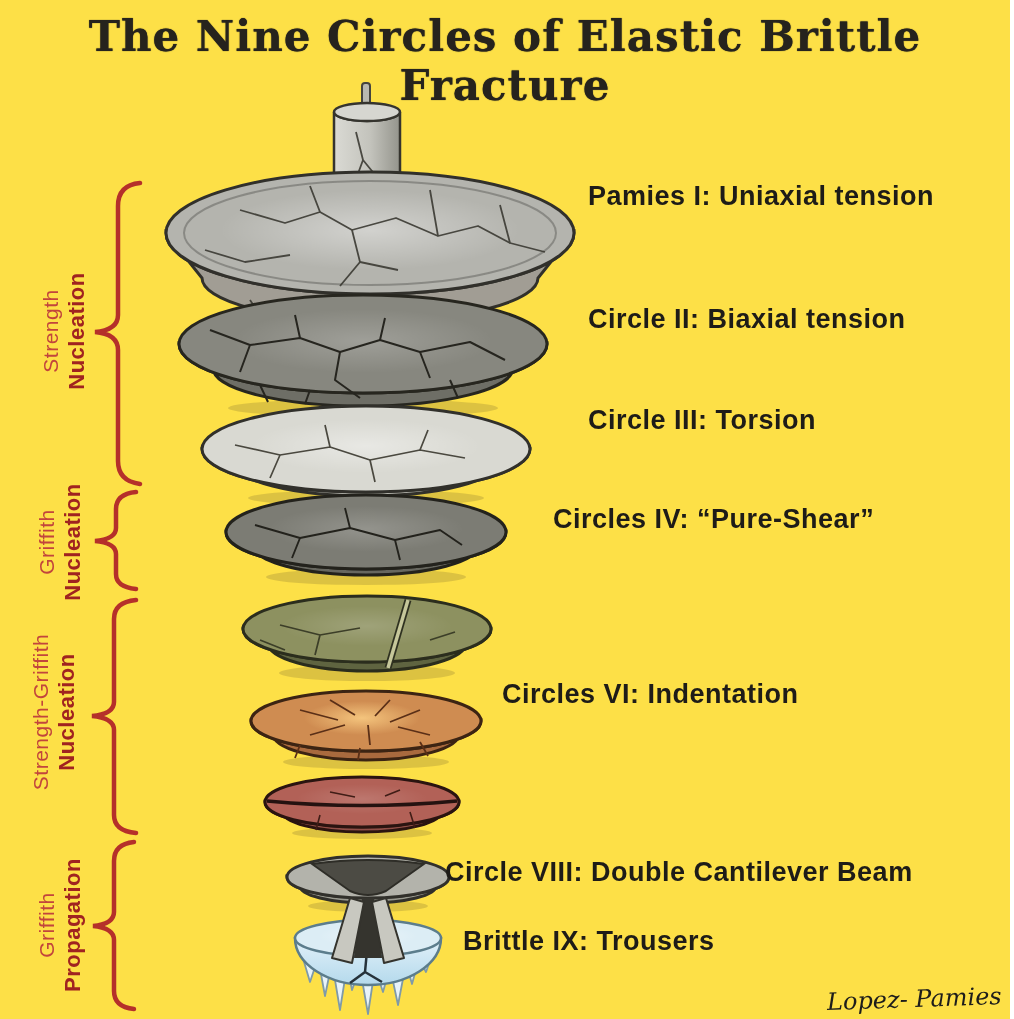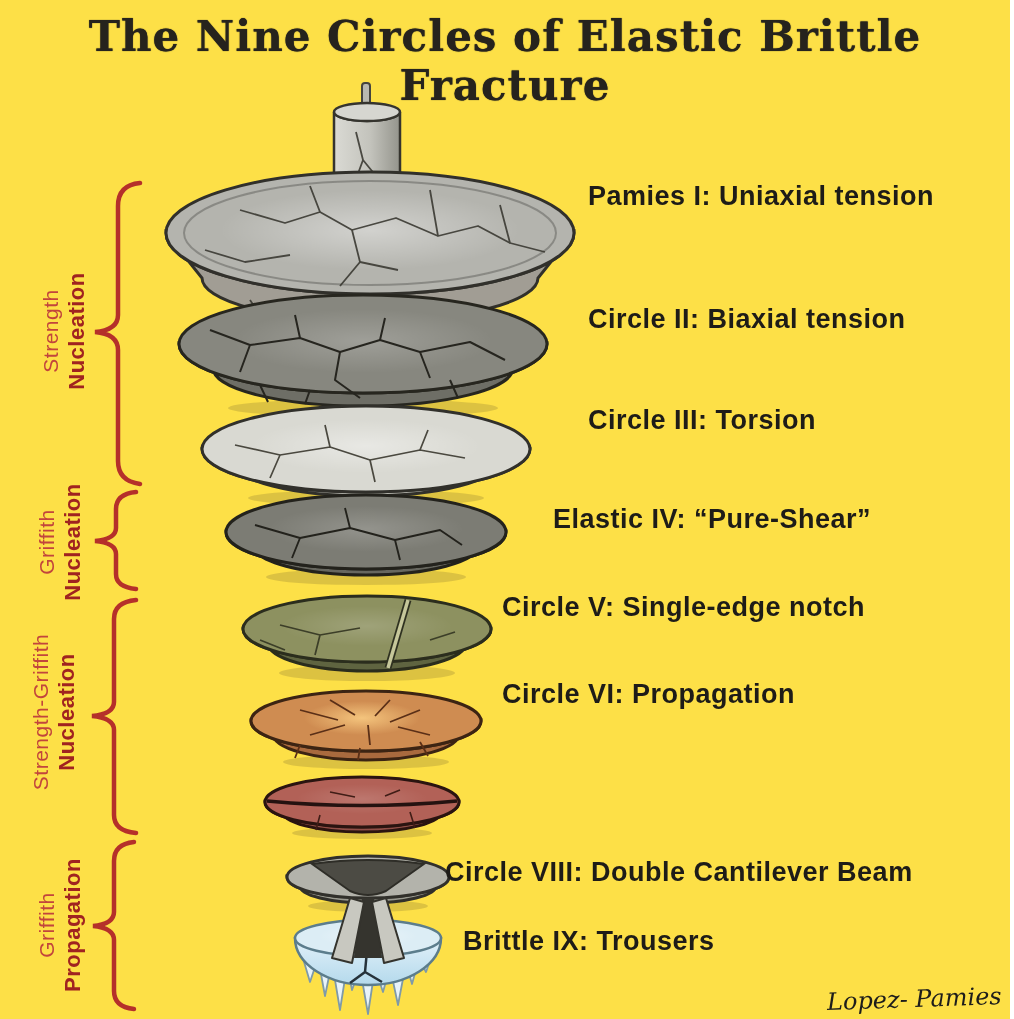--- a/index.html
+++ b/index.html
@@ -197,23 +197,22 @@
       <path d="M140,183 Q118,185 118,206 L118,315 Q118,330 95,332 Q118,334 118,350 L118,461 Q118,481 140,484" stroke="#b5302a"></path>
       <path d="M136,492 Q116,494 116,509 L116,528 Q116,539 95,541 Q116,543 116,554 L116,574 Q116,587 136,589" stroke="#b5302a"></path>
       <path d="M136,600 Q114,602 114,619 L114,702 Q114,714 92,716 Q114,718 114,730 L114,815 Q114,831 136,833" stroke="#b5302a"></path>
       <path d="M134,842 Q114,844 114,861 L114,912 Q114,924 93,926 Q114,928 114,940 L114,991 Q114,1007 134,1009" stroke="#b5302a"></path>
     </g>
   </svg>
 
   <div class="circle-label" style="left:588px;top:196px">Pamies I: Uniaxial tension</div>
   <div class="circle-label" style="left:588px;top:319px">Circle II: Biaxial tension</div>
   <div class="circle-label" style="left:588px;top:420px">Circle III: Torsion</div>
-  <div class="circle-label" style="left:553px;top:519px">Elastic IV: “Pure-Shear”</div>
-  <div class="circle-label" style="left:502px;top:607px">Circle V: Single-edge notch</div>
-  <div class="circle-label" style="left:502px;top:694px">Circle VI: Propagation</div>
+  <div class="circle-label" style="left:553px;top:519px">Circles IV: “Pure-Shear”</div>
+  <div class="circle-label" style="left:502px;top:694px">Circles VI: Indentation</div>
   <div class="circle-label" style="left:445px;top:872px">Circle VIII: Double Cantilever Beam</div>
   <div class="circle-label" style="left:463px;top:941px">Brittle IX: Trousers</div>
 
   <div class="bracket-label" style="left:64px;top:331px">
     <div class="bl-line1">Strength</div>
     <div class="bl-line2">Nucleation</div>
   </div>
   <div class="bracket-label" style="left:60px;top:542px">
     <div class="bl-line1">Griffith</div>
     <div class="bl-line2">Nucleation</div>

